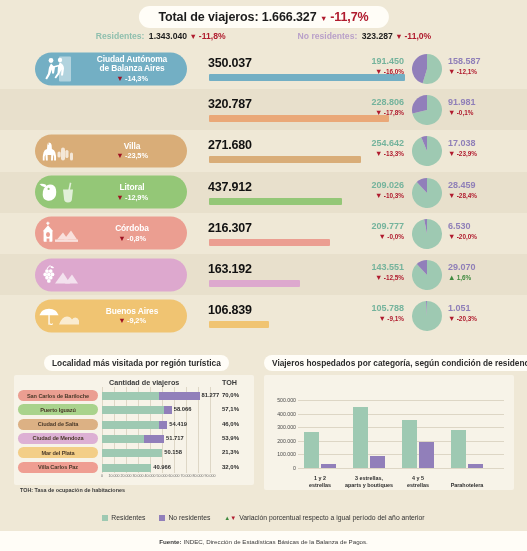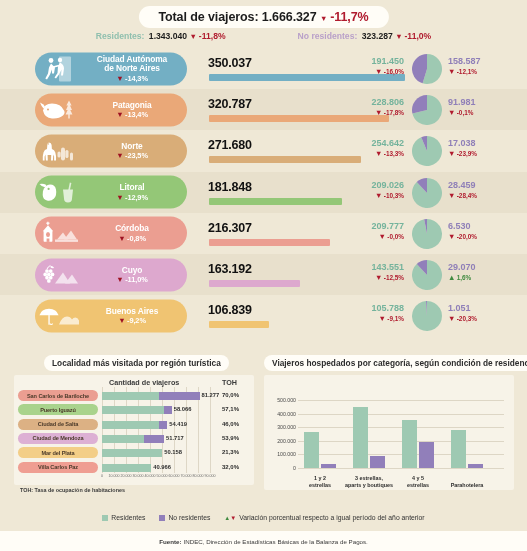--- a/index.html
+++ b/index.html
@@ -190,60 +190,40 @@
                 <circle cx="12" cy="5" r="2.4"></circle>
                 <path d="M12 8 L16 12 L15 18 L13 18 L13 14 L11 19 L8 24 L6.3 23 L9 18 L10 12 Z"></path>
                 <circle cx="21" cy="4.5" r="2.2"></circle>
                 <path d="M21 7 Q25 9 25 13 L24 20 L22 20 L22.5 14 L20 19 L17 23 L15.5 22 L18.5 17.5 L19 11 Z"></path>
                 <path d="M13 11 L21 9 L21.5 10.6 L13.5 12.6 Z"></path>
               </g>
             </svg>
           </span>
       <span class="txt">
         <span class="nm">Ciudad Autónoma</span>
-        <span class="nm">de Norte Aires</span>
+        <span class="nm">de Balanza Aires</span>
         <span class="pct"><span class="arr">▼</span> <span>-14,3%</span></span>
       </span>
     </div>
     <div class="total">350.037</div>
     <div class="bar" style="width:196px;background:#73afc4"></div>
     <div class="resblock">
       <div class="v">191.450</div>
       <div class="p dn"><span class="arr">▼</span> <span>-16,0%</span></div>
     </div>
     <div class="pie"><svg width="30" height="30" viewBox="0 0 30 30">
     <path d="M15,15 L15,0 A15,15 0 1,1 10.63445749757592,29.350680773382457 Z" fill="#9ec9b2"></path>
     <path d="M15,15 L10.63445749757592,29.350680773382457 A15,15 0 0,1 15,0 Z" fill="#917fba"></path>
           </svg></div>
     <div class="noresblock">
       <div class="v">158.587</div>
       <div class="p dn"><span class="arr">▼</span> <span>-12,1%</span></div>
     </div>
       </div>
       <div class="row alt">
-    <div class="pill" style="background:#eaa878">
-      <span class="ico">
-            <svg width="40" height="27" viewBox="0 0 40 27">
-              <g fill="#fff" opacity="0.75">
-                <path d="M30 4 l2.6 5 h-1.6 l2 4.4 h-1.7 l2.1 4.6 h-6.8 l2.1 -4.6 h-1.7 l2 -4.4 h-1.6 Z"></path>
-                <rect x="29.3" y="17" width="1.4" height="5"></rect>
-              </g>
-              <g fill="#fff">
-                <path d="M4 14 Q5 7 13 7 Q22 7 25 14 Q26.5 16.5 24 19 Q20 22.5 13 22 Q5.5 21.5 4 14 Z"></path>
-                <path d="M4.5 12 Q2 9 1 6 Q4.5 7.5 6 10 Z"></path>
-                <circle cx="9" cy="13" r="1" fill="#eaa878"></circle>
-              </g>
-            </svg>
-          </span>
-      <span class="txt">
-        <span class="nm">Patagonia</span>
-        
-        <span class="pct"><span class="arr">▼</span> <span>-13,4%</span></span>
-      </span>
-    </div>
     <div class="total">320.787</div>
     <div class="bar" style="width:180px;background:#eaa878"></div>
     <div class="resblock">
       <div class="v">228.806</div>
       <div class="p dn"><span class="arr">▼</span> <span>-17,8%</span></div>
     </div>
     <div class="pie"><svg width="30" height="30" viewBox="0 0 30 30">
     <path d="M15,15 L15,0 A15,15 0 1,1 0.4035223352681019,18.455841400148863 Z" fill="#9ec9b2"></path>
     <path d="M15,15 L0.4035223352681019,18.455841400148863 A15,15 0 0,1 15,0 Z" fill="#917fba"></path>
           </svg></div>
@@ -262,21 +242,21 @@
                 <rect x="26.3" y="12.5" width="3.2" height="8" rx="1.6"></rect>
                 <rect x="31" y="15" width="3" height="8" rx="1.5"></rect>
               </g>
               <g fill="#fff">
                 <path d="M10 5 q2.4 0 2.6 2.6 l0.3 4 q2.6 0.7 3.4 3.4 l0.7 3.6 v4.4 h-1.9 v-4 l-0.8 -2 l-0.4 6 h-1.9 l0.2 -5.6 h-3.6 l0.2 5.6 H6.9 l-0.5 -6 l-0.8 2.2 v3.8 H3.8 v-4.4 l0.8 -3.8 q0.9 -2.8 3.4 -3.3 l0.3 -4 Q8.5 5 10 5 Z"></path>
                 <circle cx="9.4" cy="6.4" r="0.6" fill="#d9ad78"></circle>
               </g>
             </svg>
           </span>
       <span class="txt">
-        <span class="nm">Norte</span>
+        <span class="nm">Villa</span>
         
         <span class="pct"><span class="arr">▼</span> <span>-23,5%</span></span>
       </span>
     </div>
     <div class="total">271.680</div>
     <div class="bar" style="width:152px;background:#d9ad78"></div>
     <div class="resblock">
       <div class="v">254.642</div>
       <div class="p dn"><span class="arr">▼</span> <span>-13,3%</span></div>
     </div>
@@ -303,21 +283,21 @@
                 <circle cx="9.6" cy="10.4" r="1.1" fill="#94c777"></circle>
               </g>
             </svg>
           </span>
       <span class="txt">
         <span class="nm">Litoral</span>
         
         <span class="pct"><span class="arr">▼</span> <span>-12,9%</span></span>
       </span>
     </div>
-    <div class="total">181.848</div>
+    <div class="total">437.912</div>
     <div class="bar" style="width:133px;background:#94c777"></div>
     <div class="resblock">
       <div class="v">209.026</div>
       <div class="p dn"><span class="arr">▼</span> <span>-10,3%</span></div>
     </div>
     <div class="pie"><svg width="30" height="30" viewBox="0 0 30 30">
     <path d="M15,15 L15,0 A15,15 0 1,1 4.731793411069665,4.06547058867883 Z" fill="#9ec9b2"></path>
     <path d="M15,15 L4.731793411069665,4.06547058867883 A15,15 0 0,1 15,0 Z" fill="#917fba"></path>
           </svg></div>
     <div class="noresblock">
@@ -380,25 +360,20 @@
                 <circle cx="11.7" cy="9.6" r="1.85"></circle>
                 <circle cx="6.2" cy="12.9" r="1.85"></circle>
                 <circle cx="9.85" cy="12.9" r="1.85"></circle>
                 <circle cx="13.5" cy="12.9" r="1.85"></circle>
                 <circle cx="8" cy="16.2" r="1.85"></circle>
                 <circle cx="11.7" cy="16.2" r="1.85"></circle>
                 <circle cx="9.85" cy="19.4" r="1.85"></circle>
               </g>
             </svg>
           </span>
-      <span class="txt">
-        <span class="nm">Cuyo</span>
-        
-        <span class="pct"><span class="arr">▼</span> <span>-11,0%</span></span>
-      </span>
     </div>
     <div class="total">163.192</div>
     <div class="bar" style="width:91px;background:#dda8ce"></div>
     <div class="resblock">
       <div class="v">143.551</div>
       <div class="p dn"><span class="arr">▼</span> <span>-12,5%</span></div>
     </div>
     <div class="pie"><svg width="30" height="30" viewBox="0 0 30 30">
     <path d="M15,15 L15,0 A15,15 0 1,1 4.731793411069665,4.06547058867883 Z" fill="#9ec9b2"></path>
     <path d="M15,15 L4.731793411069665,4.06547058867883 A15,15 0 0,1 15,0 Z" fill="#917fba"></path>

